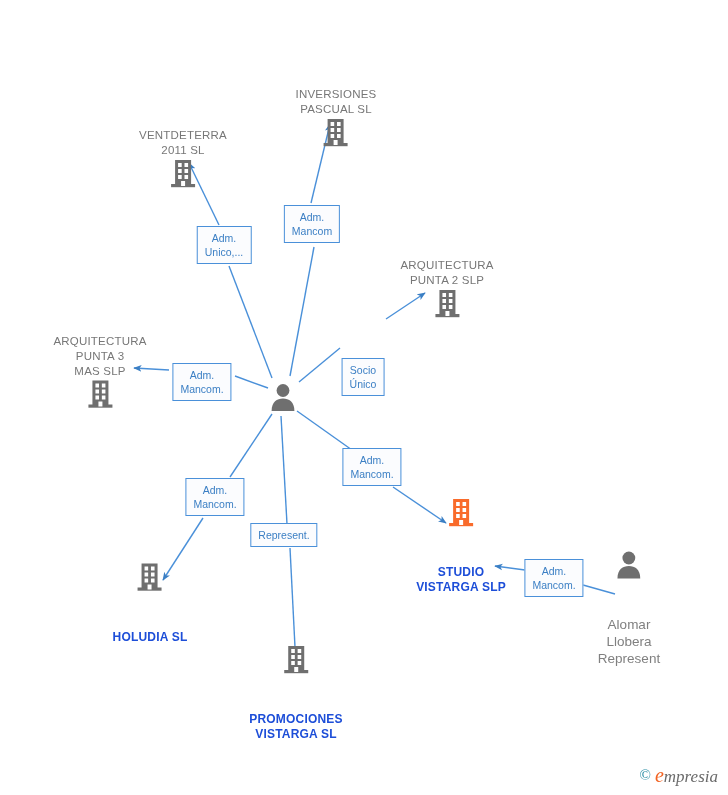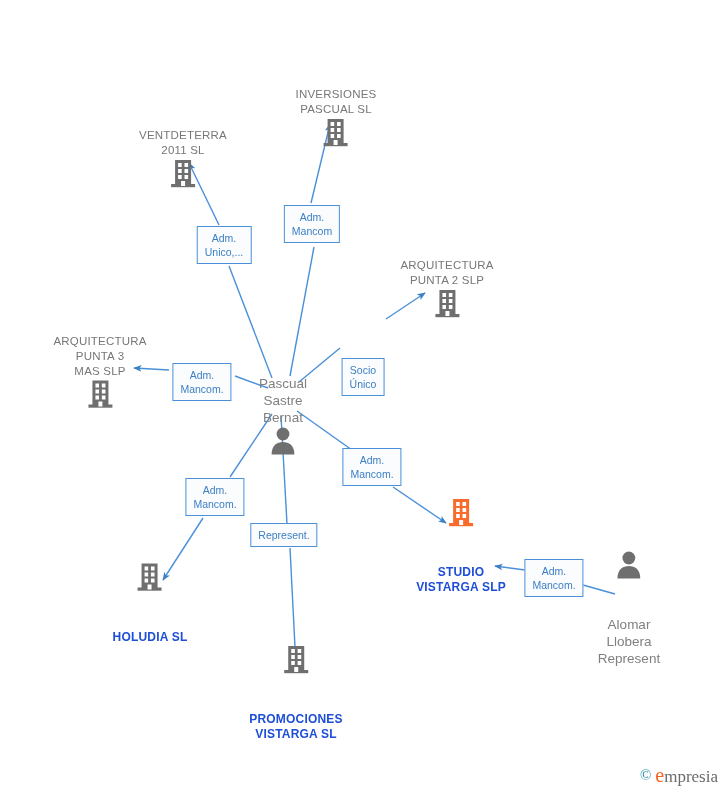--- a/index.html
+++ b/index.html
@@ -75,20 +75,21 @@
     align-items: center;
     gap: 4px;
   }
   .wm-c {
     font-size: 15px;
     color: #2d8fa5;
     font-family: "Liberation Serif", serif;
   }
   .wm-text {
     font-size: 17px;
+    font-style: italic;
     font-family: "Liberation Serif", serif;
     color: #6b6b6b;
   }
   .wm-text .e { color: #f26322; font-size: 20px; }
 </style>
 </head>
 <body>
 
 <div id="canvas">
 
@@ -209,25 +210,20 @@
             <rect x="15.4" y="11" width="3.6" height="4"></rect>
           <rect x="9" y="17" width="3.6" height="4"></rect>
             <rect x="15.4" y="17" width="3.6" height="4"></rect>
           <rect x="12" y="23" width="4" height="5"></rect>
         </g>
       </svg>
     </span>
   </div>
 
   <div class="node" style="left:283px; top:397px;">
-    <div class="caption person">
-      <div>Pascual</div>
-      <div>Sastre</div>
-      <div>Bernat</div>
-    </div>
     <span class="glyph">
       <svg width="28" height="30" viewBox="0 0 28 30">
         <circle cx="14" cy="8.5" r="6.4" fill="#6f6f6f"></circle>
         <path d="M 2.6 29 C 2.6 19.6 8 16.4 14 16.4 C 20 16.4 25.4 19.6 25.4 29 Z" fill="#6f6f6f"></path>
       </svg>
     </span>
   </div>
 
   <div class="node" style="left:150px; top:603px;">
     <span class="glyph">

